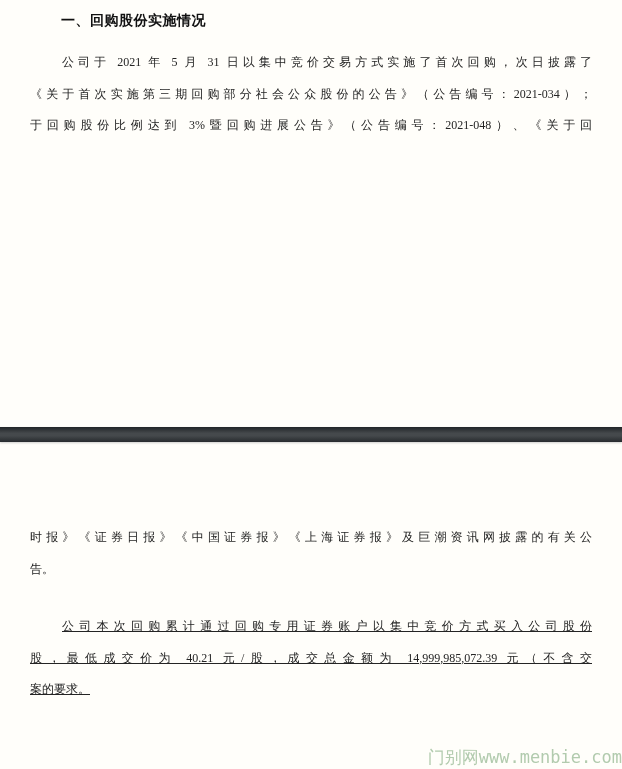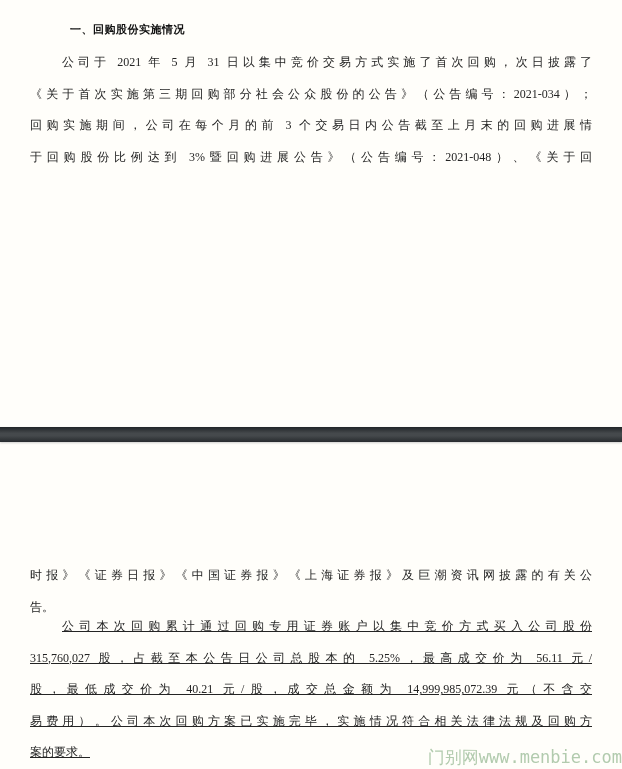--- a/index.html
+++ b/index.html
@@ -13,24 +13,24 @@
     height: 769px;
     background: #fffefa;
     overflow: hidden;
     font-family: "Liberation Serif", "DejaVu Serif", serif;
     color: #242424;
   }
   .title {
     position: absolute;
     left: 58px;
     top: 5px;
-    margin: 12px;
+    margin: 3px;
     font-family: "Liberation Sans", "DejaVu Sans", sans-serif;
     font-weight: 700;
-    font-size: 11px;
+    font-size: 14px;
     line-height: 24px;
     color: #111111;
     letter-spacing: 0.5px;
   }
   .para {
     position: absolute;
     left: 30px;
     right: 30px;
   }
   .line {
@@ -42,21 +42,21 @@
     text-align-last: justify;
     text-justify: inter-character;
     overflow: hidden;
   }
   .line.indent { padding-left: 32px; }
   .line.last {
     text-align-last: left;
     white-space: normal;
   }
   .p1 { top: 47px; }
-  .p2 { top: 560px; }
+  .p2 { top: 522px; }
   .p3 { top: 611px; text-decoration: underline; }
   .separator {
     position: absolute;
     left: 0;
     top: 427px;
     width: 622px;
     height: 15px;
     background: linear-gradient(180deg, #212528 0%, #45494c 42%, #45494c 58%, #272b2e 100%);
     box-shadow: 0 1px 2px rgba(60, 64, 67, 0.25);
   }
@@ -75,34 +75,31 @@
 </head>
 <body>
 
 <div class="page">
 
   <h1 class="title">一、回购股份实施情况</h1>
 
   <div class="para p1">
     <div class="line indent">公司于 2021 年 5 月 31 日以集中竞价交易方式实施了首次回购，次日披露了</div>
     <div class="line">《关于首次实施第三期回购部分社会公众股份的公告》（公告编号：2021-034）；</div>
-    <div class="line">回购实施期间，公司在每个月的前 3 个交易日内公告截至上月末的回购进展情</div>
     <div class="line">于回购股份比例达到 3%暨回购进展公告》（公告编号：2021-048）、《关于回</div>
   </div>
 
   <div class="separator"></div>
 
   <div class="para p2">
     <div class="line">时报》《证券日报》《中国证券报》《上海证券报》及巨潮资讯网披露的有关公</div>
     <div class="line last">告。</div>
   </div>
 
   <div class="para p3">
     <div class="line indent">公司本次回购累计通过回购专用证券账户以集中竞价方式买入公司股份</div>
-    <div class="line">315,760,027 股，占截至本公告日公司总股本的 5.25%，最高成交价为 56.11 元/</div>
     <div class="line">股，最低成交价为 40.21 元/股，成交总金额为 14,999,985,072.39 元（不含交</div>
-    <div class="line">易费用）。公司本次回购方案已实施完毕，实施情况符合相关法律法规及回购方</div>
     <div class="line last">案的要求。</div>
   </div>
 
   <div class="watermark">门别网www.menbie.com</div>
 
 </div>
 
 </body></html>

